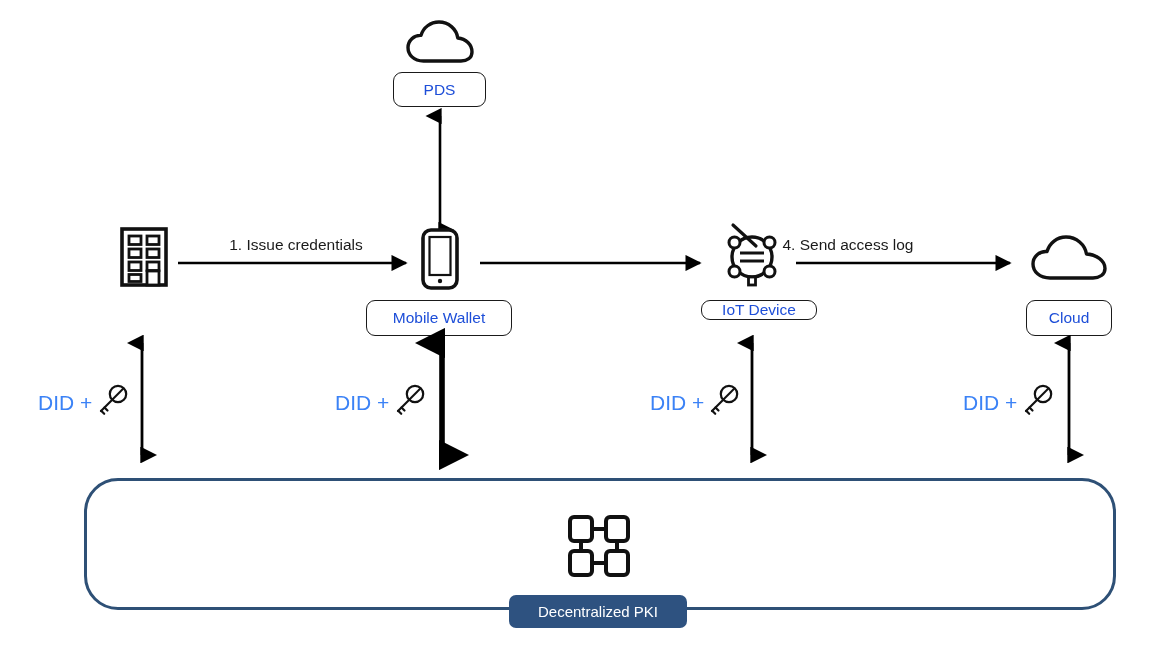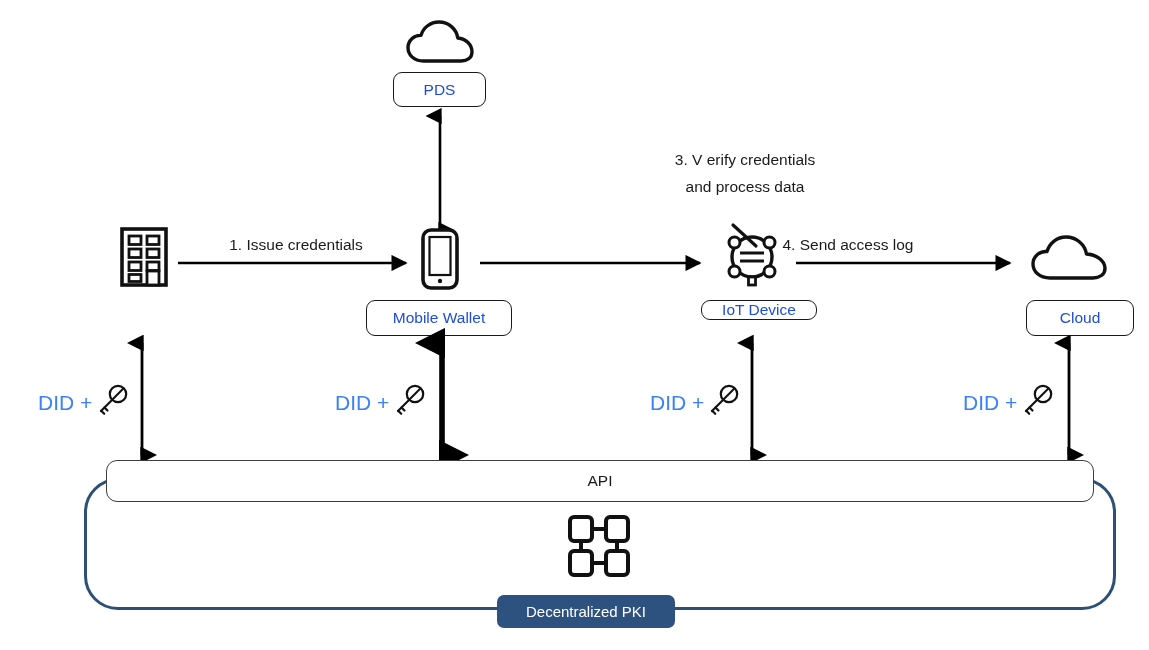--- a/index.html
+++ b/index.html
@@ -114,24 +114,20 @@
       <marker id="ah-up-a" viewBox="0 0 10 10" refX="5" refY="9" markerWidth="6.2" markerHeight="6.2" orient="auto-start-reverse">
         <path d="M5 0 L10 10 L0 10 Z" fill="#000000"></path>
       </marker>
       <marker id="ah-dn-a" viewBox="0 0 10 10" refX="5" refY="9" markerWidth="6.2" markerHeight="6.2" orient="auto">
         <path d="M5 0 L10 10 L0 10 Z" fill="#000000"></path>
       </marker>
     </defs>
     <line x1="15" y1="8" x2="15" y2="122" stroke="#000000" stroke-width="2.6" marker-start="url(#ah-up-a)" marker-end="url(#ah-dn-a)"></line>
   </svg>
 
-  <div class="edge-label" style="left:625px; top:146px; width:240px; line-height:27px;">
-    <span>3. V erify credentials</span><br>
-    <span>and process data</span>
-  </div>
 
   <svg class="icon" style="left:116px; top:226px;" width="56" height="62" viewBox="0 0 56 62">
     <rect x="6" y="3" width="44" height="56" fill="#ffffff" stroke="#111111" stroke-width="3.6"></rect>
     <rect x="13" y="10" width="12" height="8.5" fill="#ffffff" stroke="#111111" stroke-width="2.8"></rect>
     <rect x="31" y="10" width="12" height="8.5" fill="#ffffff" stroke="#111111" stroke-width="2.8"></rect>
     <rect x="13" y="23" width="12" height="8.5" fill="#ffffff" stroke="#111111" stroke-width="2.8"></rect>
     <rect x="31" y="23" width="12" height="8.5" fill="#ffffff" stroke="#111111" stroke-width="2.8"></rect>
     <rect x="13" y="36" width="12" height="8.5" fill="#ffffff" stroke="#111111" stroke-width="2.8"></rect>
     <rect x="31" y="36" width="12" height="8.5" fill="#ffffff" stroke="#111111" stroke-width="2.8"></rect>
     <rect x="13" y="48.5" width="12" height="7" fill="#ffffff" stroke="#111111" stroke-width="2.8"></rect>
@@ -197,21 +193,21 @@
     </defs>
     <line x1="2" y1="11" x2="216" y2="11" stroke="#000000" stroke-width="2.6" marker-end="url(#ah-r3)"></line>
   </svg>
 
   <svg class="icon" style="left:1030px; top:232px;" width="78" height="52" viewBox="0 0 78 52">
     <path d="M20 46 C9.5 46 3 39.5 3 32 C3 24.5 9.5 19 17 19.6
              C19.5 11 27 5 36 5 C46.5 5 55 12.5 56.5 22
              C66 22.5 75 28.5 75 36.5 C75 42.5 69.5 46 63 46 Z" fill="#ffffff" stroke="#111111" stroke-width="3.4" stroke-linejoin="round"></path>
   </svg>
 
-  <div class="pill" style="left:1026px; top:300px; width:108px; height:36px;">
+  <div class="pill" style="left:1026px; top:300px; width:86px; height:36px;">
     <span>Cloud</span>
   </div>
 
   <div class="did-label" style="left:38px; top:391px;">
     <span>DID +</span>
   </div>
   <svg class="icon" style="left:96px; top:383px;" width="34" height="34" viewBox="0 0 34 34">
     <circle cx="22" cy="11" r="8.2" fill="#ffffff" stroke="#111111" stroke-width="2.2"></circle>
     <line x1="27.6" y1="5.2" x2="16.2" y2="16.8" stroke="#111111" stroke-width="2"></line>
     <path d="M16.5 16.5 L5 28" stroke="#111111" stroke-width="2.2" stroke-linecap="round"></path>
@@ -302,21 +298,18 @@
     <rect x="5" y="5" width="22" height="24" rx="4" ry="4" fill="#ffffff" stroke="#111111" stroke-width="4"></rect>
     <rect x="41" y="5" width="22" height="24" rx="4" ry="4" fill="#ffffff" stroke="#111111" stroke-width="4"></rect>
     <rect x="5" y="39" width="22" height="24" rx="4" ry="4" fill="#ffffff" stroke="#111111" stroke-width="4"></rect>
     <rect x="41" y="39" width="22" height="24" rx="4" ry="4" fill="#ffffff" stroke="#111111" stroke-width="4"></rect>
     <line x1="27" y1="17" x2="41" y2="17" stroke="#111111" stroke-width="4"></line>
     <line x1="27" y1="51" x2="41" y2="51" stroke="#111111" stroke-width="4"></line>
     <line x1="16" y1="29" x2="16" y2="39" stroke="#111111" stroke-width="4"></line>
     <line x1="52" y1="29" x2="52" y2="39" stroke="#111111" stroke-width="4"></line>
   </svg>
 
-  <div id="api-bar" style="left:106px; top:460px; width:988px; height:42px;">
-    <span>API</span>
-  </div>
-
-  <div id="pki-badge" style="left:497px; top:595px; width:178px; height:33px;">
+
+  <div id="pki-badge" style="left:509px; top:595px; width:178px; height:33px;">
     <span>Decentralized PKI</span>
   </div>
 
 </div>
 
 </body></html>

